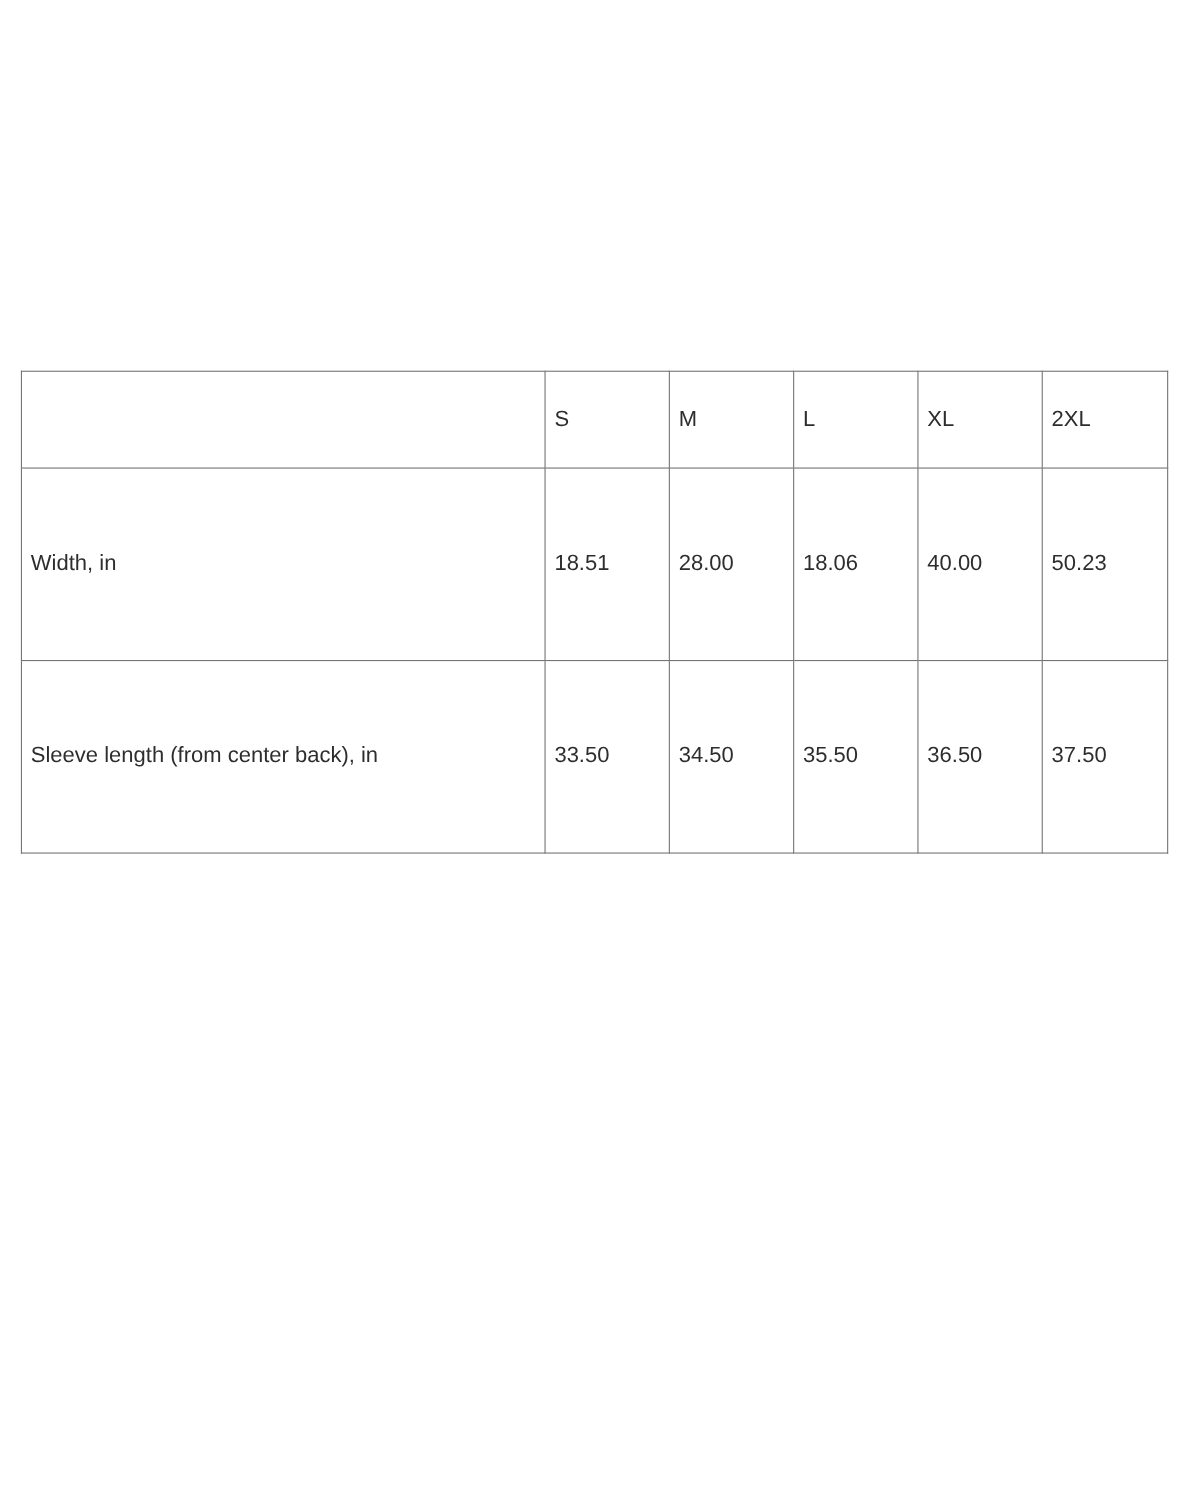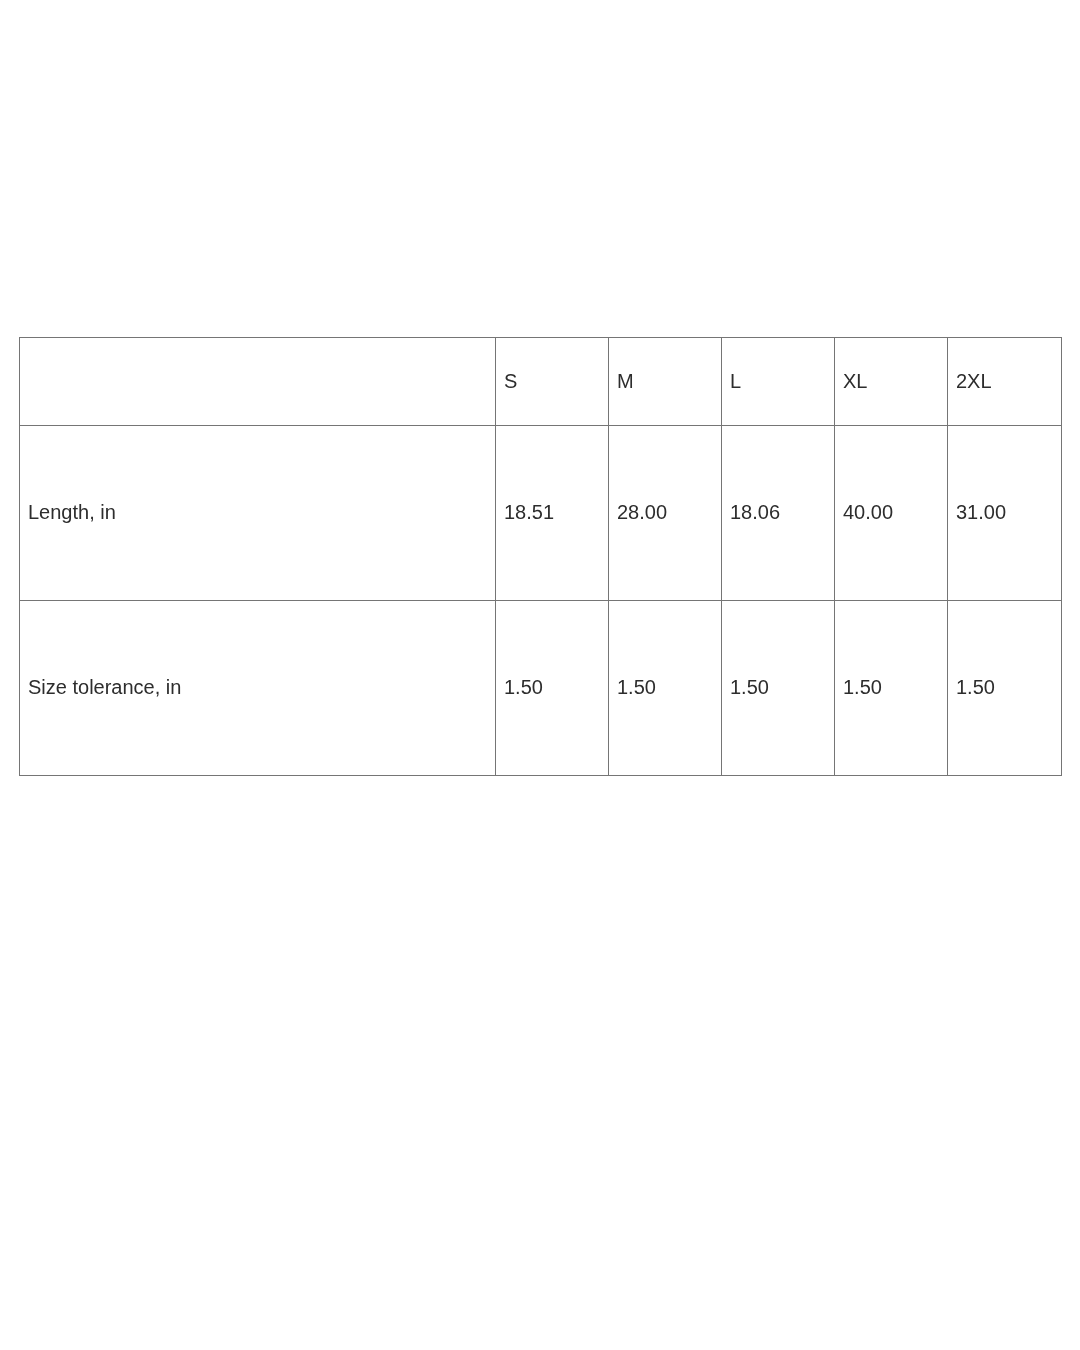--- a/index.html
+++ b/index.html
@@ -57,29 +57,29 @@
       <th></th>
       <th>S</th>
       <th>M</th>
       <th>L</th>
       <th>XL</th>
       <th>2XL</th>
     </tr>
   </thead>
   <tbody>
     <tr>
-      <td>Length, in</td>
+      <td>Width, in</td>
       <td>18.51</td>
       <td>28.00</td>
       <td>18.06</td>
       <td>40.00</td>
-      <td>31.00</td>
+      <td>50.23</td>
     </tr>
     <tr>
-      <td>Size tolerance, in</td>
-      <td>1.50</td>
-      <td>1.50</td>
-      <td>1.50</td>
-      <td>1.50</td>
-      <td>1.50</td>
+      <td>Sleeve length (from center back), in</td>
+      <td>33.50</td>
+      <td>34.50</td>
+      <td>35.50</td>
+      <td>36.50</td>
+      <td>37.50</td>
     </tr>
   </tbody>
 </table>
 
 </body></html>

